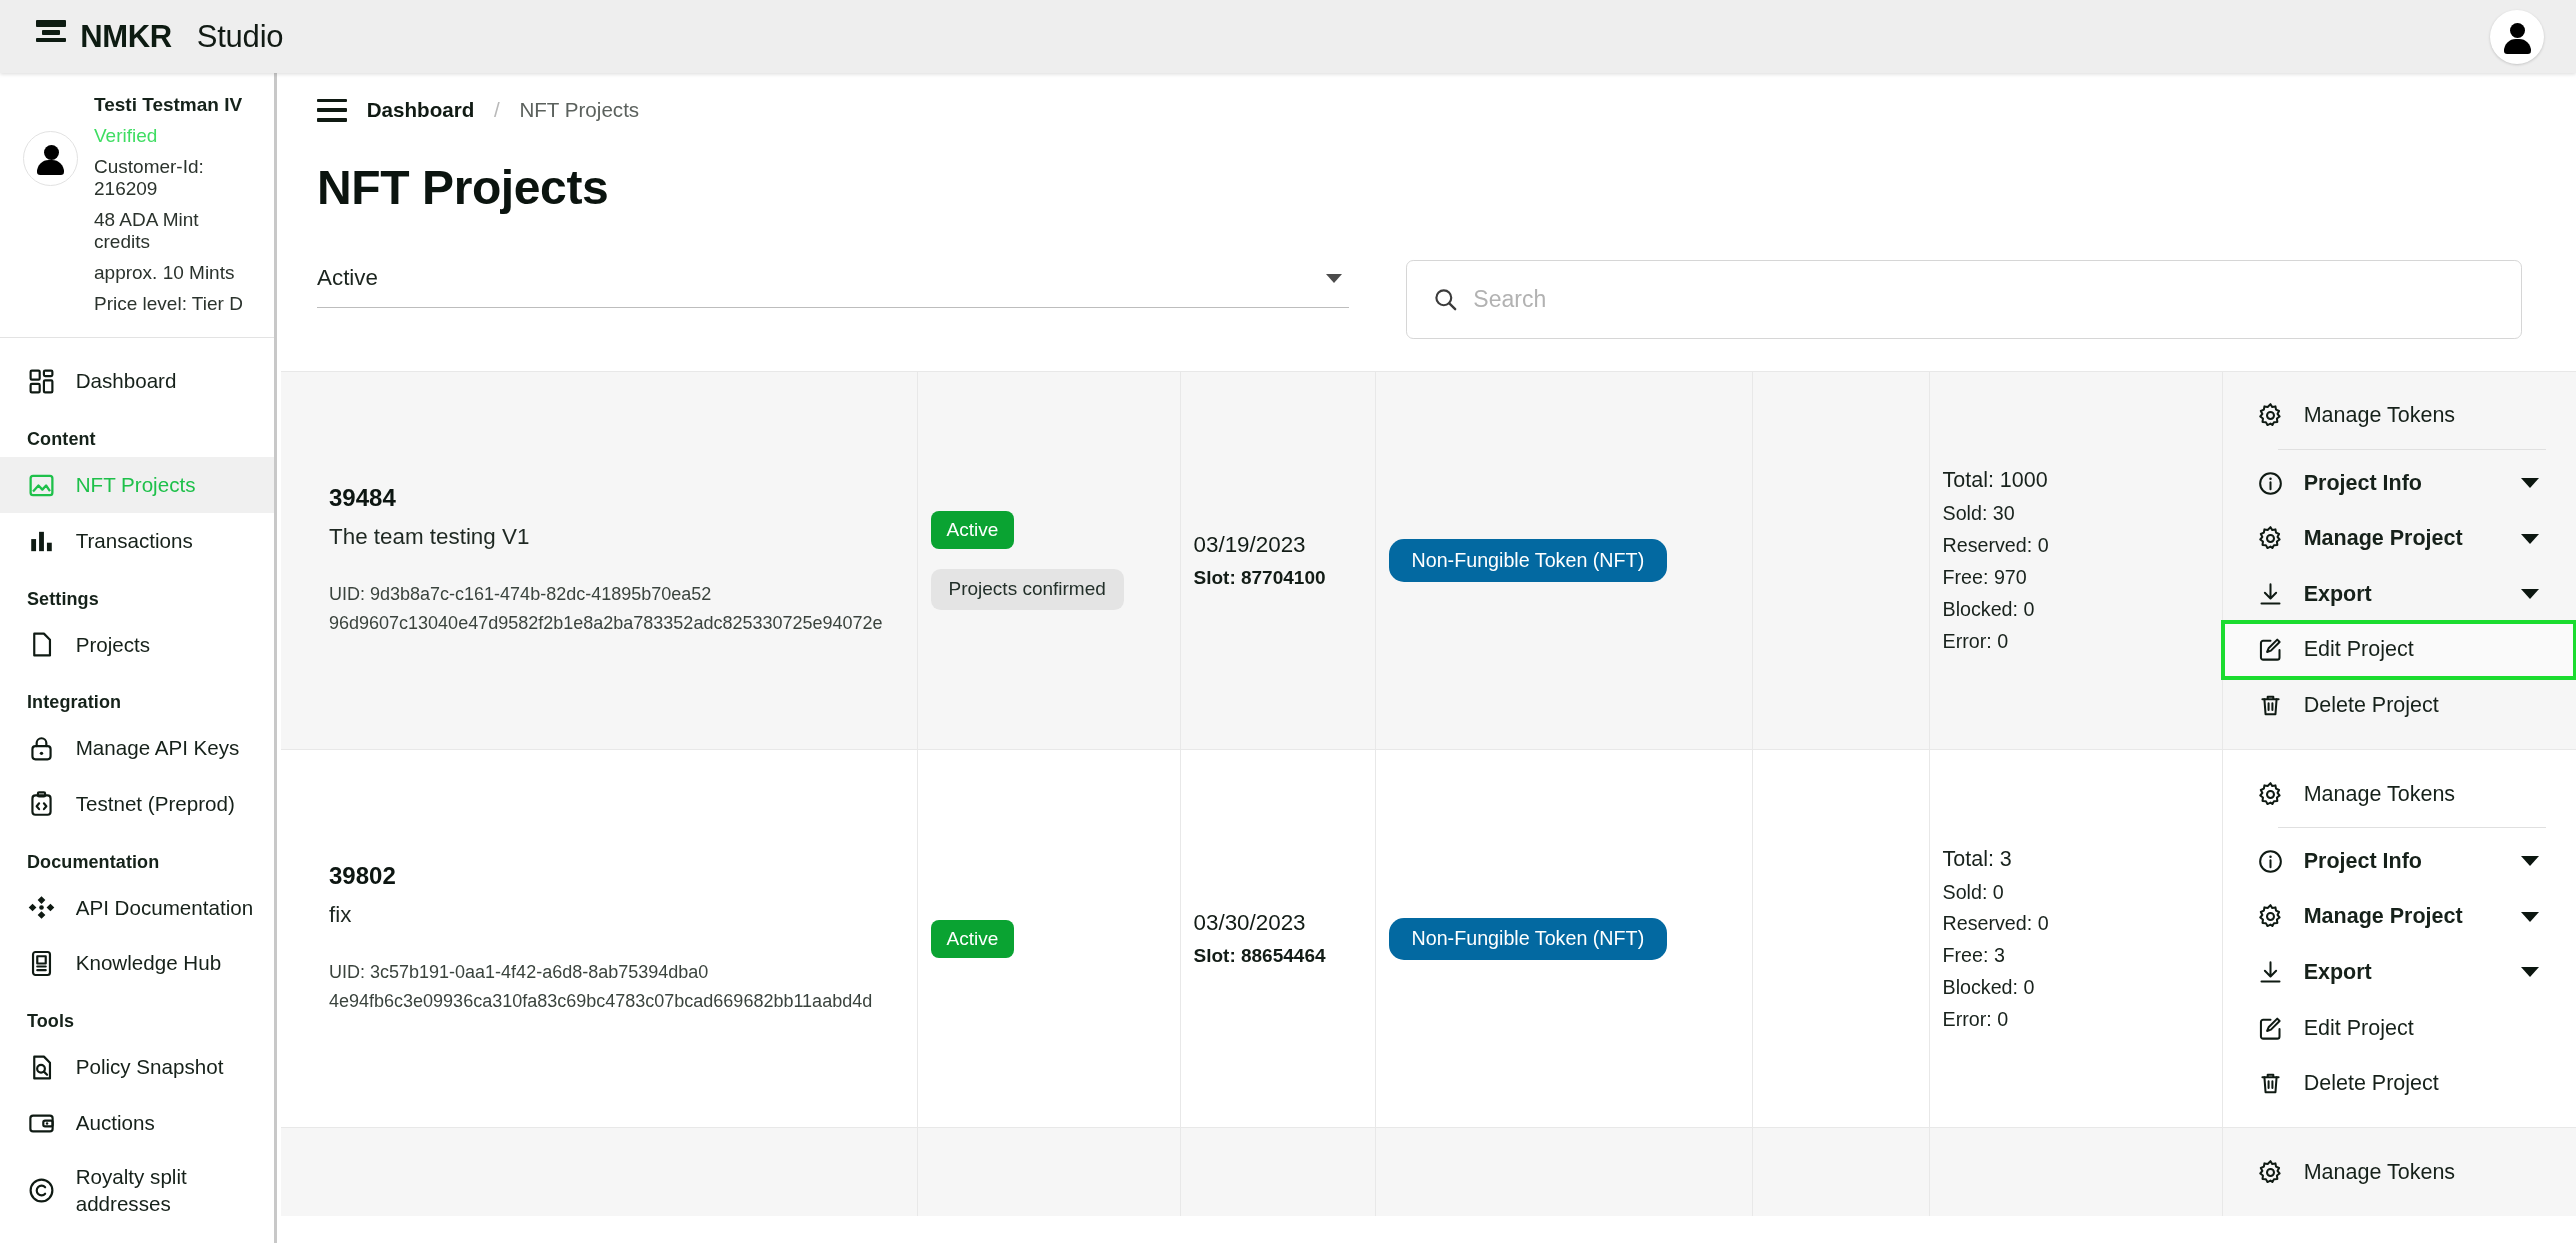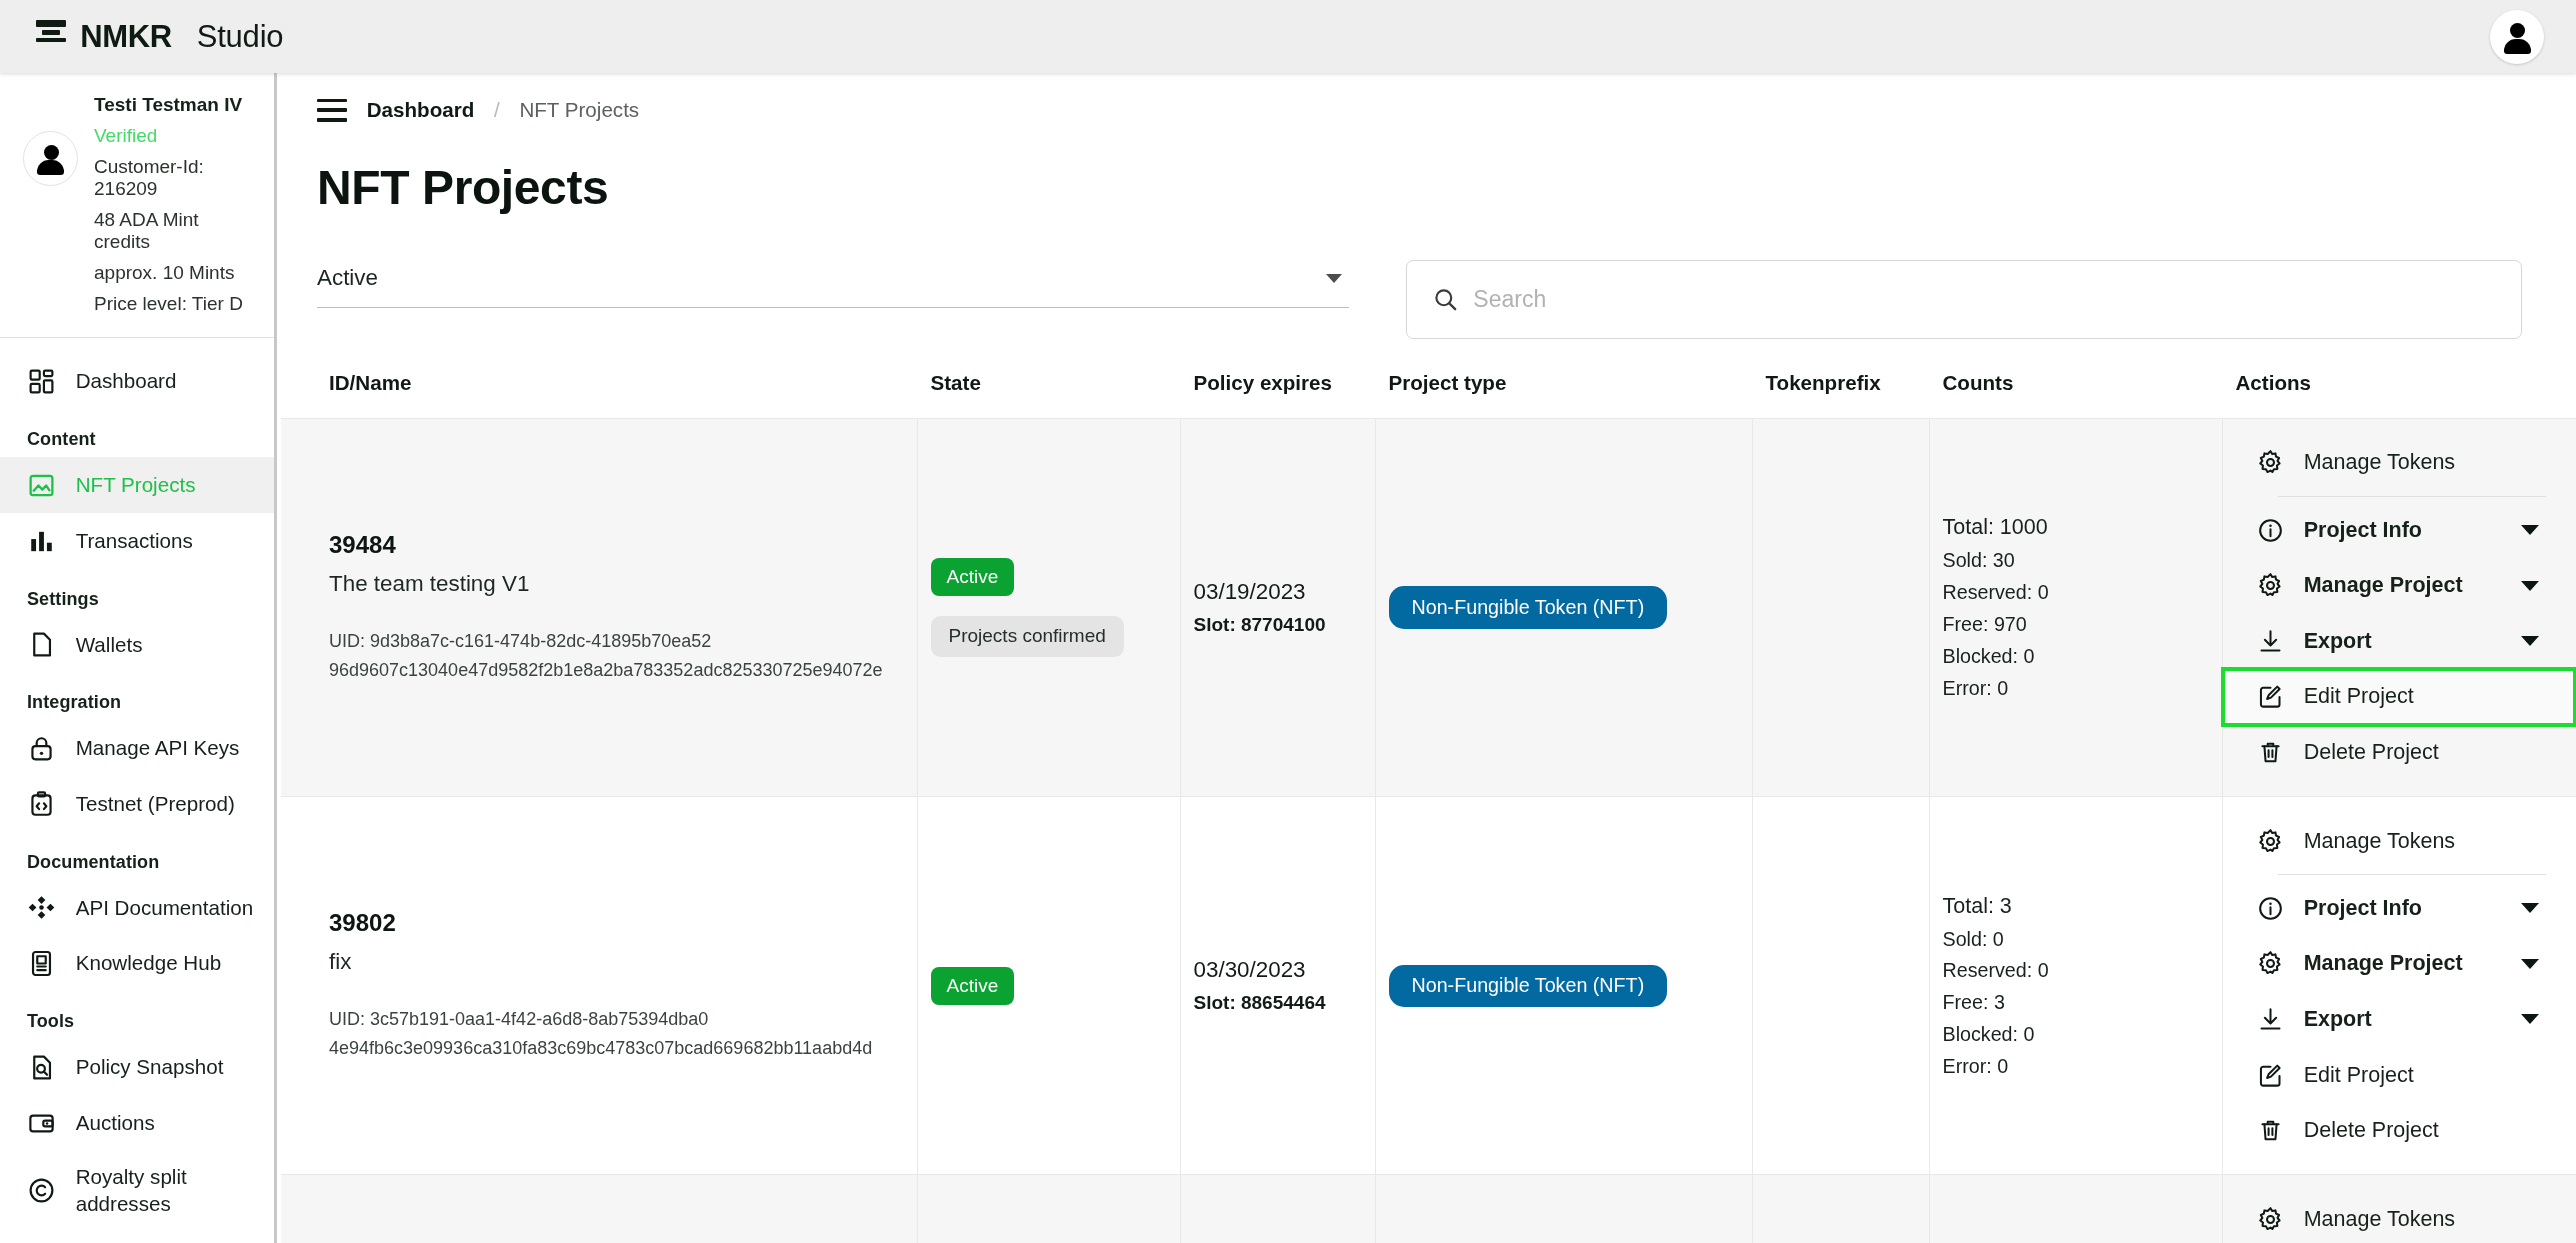--- a/index.html
+++ b/index.html
@@ -224,21 +224,21 @@
             <rect x="10" y="4" width="4" height="16" fill="#0f1a13"></rect>
             <rect x="16.5" y="13" width="4" height="7" fill="#0f1a13"></rect>
           </svg></span>
         <span class="nav-label">Transactions</span>
       </div>
       <div class="nav-group">Settings</div>
       <div class="nav-item">
         <span class="ico"><svg width="100%" height="100%" viewBox="0 0 24 24">
             <path d="M6 3h8l5 5v13H6z" stroke="#0f1a13" stroke-width="1.8" fill="none" stroke-linecap="round" stroke-linejoin="round"></path>
           </svg></span>
-        <span class="nav-label">Wallets</span>
+        <span class="nav-label">Projects</span>
       </div>
       <div class="nav-group">Integration</div>
       <div class="nav-item">
         <span class="ico"><svg width="100%" height="100%" viewBox="0 0 24 24">
             <rect x="4.5" y="10" width="15" height="11" rx="2.5" stroke="#0f1a13" stroke-width="1.8" fill="none" stroke-linecap="round" stroke-linejoin="round"></rect>
             <path d="M8 10V7.5a4 4 0 0 1 8 0V10" stroke="#0f1a13" stroke-width="1.8" fill="none" stroke-linecap="round" stroke-linejoin="round"></path>
             <circle cx="12" cy="16" r="1.4" fill="#0f1a13"></circle>
           </svg></span>
         <span class="nav-label">Manage API Keys</span>
       </div>
@@ -323,29 +323,20 @@
     <div class="search-box">
       <svg class="sico" width="27" height="27" viewBox="0 0 24 24" fill="none">
         <circle cx="10.5" cy="10.5" r="6.6" stroke="#3b3b3b" stroke-width="1.9"></circle>
         <line x1="15.4" y1="15.4" x2="20.6" y2="20.6" stroke="#3b3b3b" stroke-width="2.1" stroke-linecap="round"></line>
       </svg>
       <span class="search-ph">Search</span>
     </div>
   </div>
 
   <div class="tbl">
-    <div class="thead" id="thead-root">
-        <div class="th c1">ID/Name</div>
-        <div class="th c2">State</div>
-        <div class="th c3">Policy expires</div>
-        <div class="th c4">Project type</div>
-        <div class="th c5">Tokenprefix</div>
-        <div class="th c6">Counts</div>
-        <div class="th c7">Actions</div>
-      </div>
     <div id="rows-root">
         <div class="row">
     <div class="cell c1">
       <div class="pid">39484</div>
       <div class="pname">The team testing V1</div>
       <div class="puid">UID: 9d3b8a7c-c161-474b-82dc-41895b70ea52</div>
       <div class="puid">96d9607c13040e47d9582f2b1e8a2ba783352adc825330725e94072e</div>
     </div>
     <div class="cell c2">
       <span class="badge-active">Active</span>

